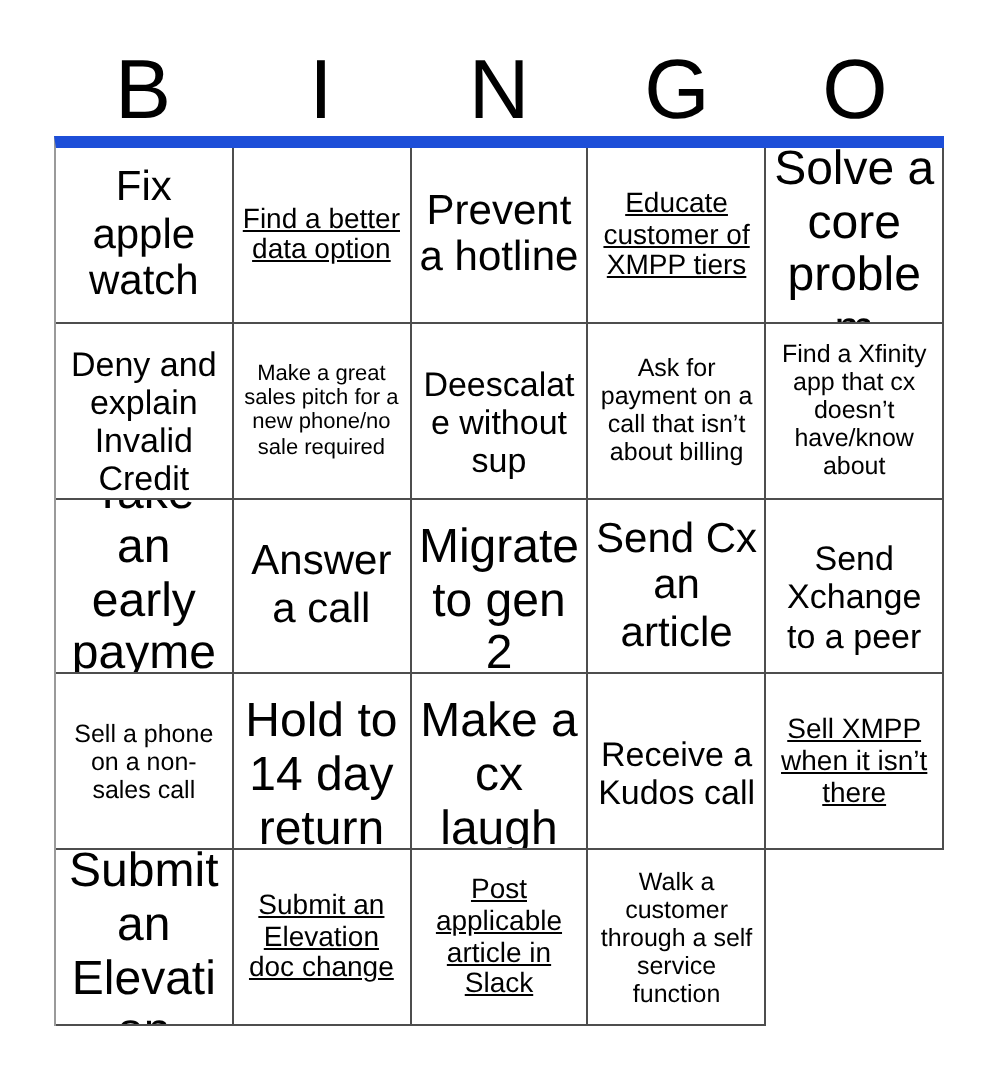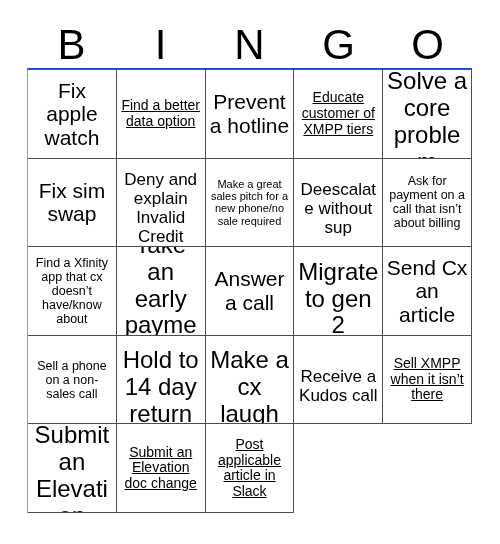--- a/index.html
+++ b/index.html
@@ -46,21 +46,21 @@
   
   #bingo-grid {
     position: absolute;
     left: 27px;
     top: 68px;
     width: 445px;
     height: 445px;
     display: grid;
     grid-template-columns: repeat(5, 1fr);
     grid-template-rows: repeat(5, 1fr);
-    border-top: 2px solid #1d4ed8;
+    border-top: 6px solid #1d4ed8;
     border-left: 1px solid #9a9a9a;
     box-sizing: border-box;
     background: #ffffff;
   }
   .bingo-cell {
     border-right: 1px solid #4d4d4d;
     border-bottom: 1px solid #4d4d4d;
     box-sizing: border-box;
     display: flex;
     align-items: center;
@@ -109,23 +109,20 @@
       <div class="bingo-cell">
         <span class="cell-text fs-xl">Prevent a hotline</span>
       </div>
       <div class="bingo-cell">
         <span class="cell-text fs-sm">Educate customer of XMPP tiers</span>
       </div>
       <div class="bingo-cell">
         <span class="cell-text fs-lg">Solve a core problem</span>
       </div>
       <div class="bingo-cell">
-        <span class="cell-text fs-xl">Fix sim swap</span>
-      </div>
-      <div class="bingo-cell">
         <span class="cell-text fs-md">Deny and explain Invalid Credit</span>
       </div>
       <div class="bingo-cell">
         <span class="cell-text fs-xxs">Make a great sales pitch for a new phone/no sale required</span>
       </div>
       <div class="bingo-cell">
         <span class="cell-text fs-md">Deescalate without sup</span>
       </div>
       <div class="bingo-cell">
         <span class="cell-text fs-xs">Ask for payment on a call that isn’t about billing</span>
@@ -139,20 +136,23 @@
       <div class="bingo-cell">
         <span class="cell-text fs-xl">Answer a call</span>
       </div>
       <div class="bingo-cell">
         <span class="cell-text fs-lg">Migrate to gen 2</span>
       </div>
       <div class="bingo-cell">
         <span class="cell-text fs-xl">Send Cx an article</span>
       </div>
       <div class="bingo-cell">
+        <span class="cell-text fs-md">Send Xchange to a peer</span>
+      </div>
+      <div class="bingo-cell">
         <span class="cell-text fs-xs">Sell a phone on a non-sales call</span>
       </div>
       <div class="bingo-cell">
         <span class="cell-text fs-lg">Hold to 14 day return</span>
       </div>
       <div class="bingo-cell">
         <span class="cell-text fs-lg">Make a cx laugh</span>
       </div>
       <div class="bingo-cell">
         <span class="cell-text fs-md">Receive a Kudos call</span>
@@ -162,15 +162,18 @@
       </div>
       <div class="bingo-cell">
         <span class="cell-text fs-lg">Submit an Elevation</span>
       </div>
       <div class="bingo-cell">
         <span class="cell-text fs-sm">Submit an Elevation doc change</span>
       </div>
       <div class="bingo-cell">
         <span class="cell-text fs-sm">Post applicable article in Slack</span>
       </div>
+      <div class="bingo-cell">
+        <span class="cell-text fs-xs">Walk a customer through a self service function</span>
+      </div>
     </div>
 
 </div>
 
 </body></html>

